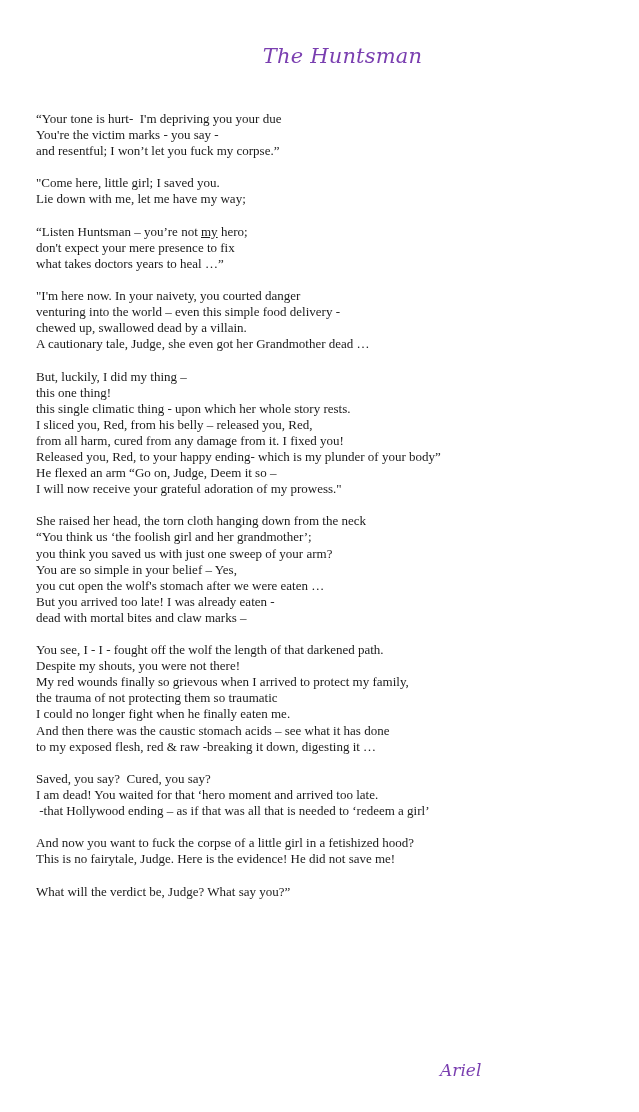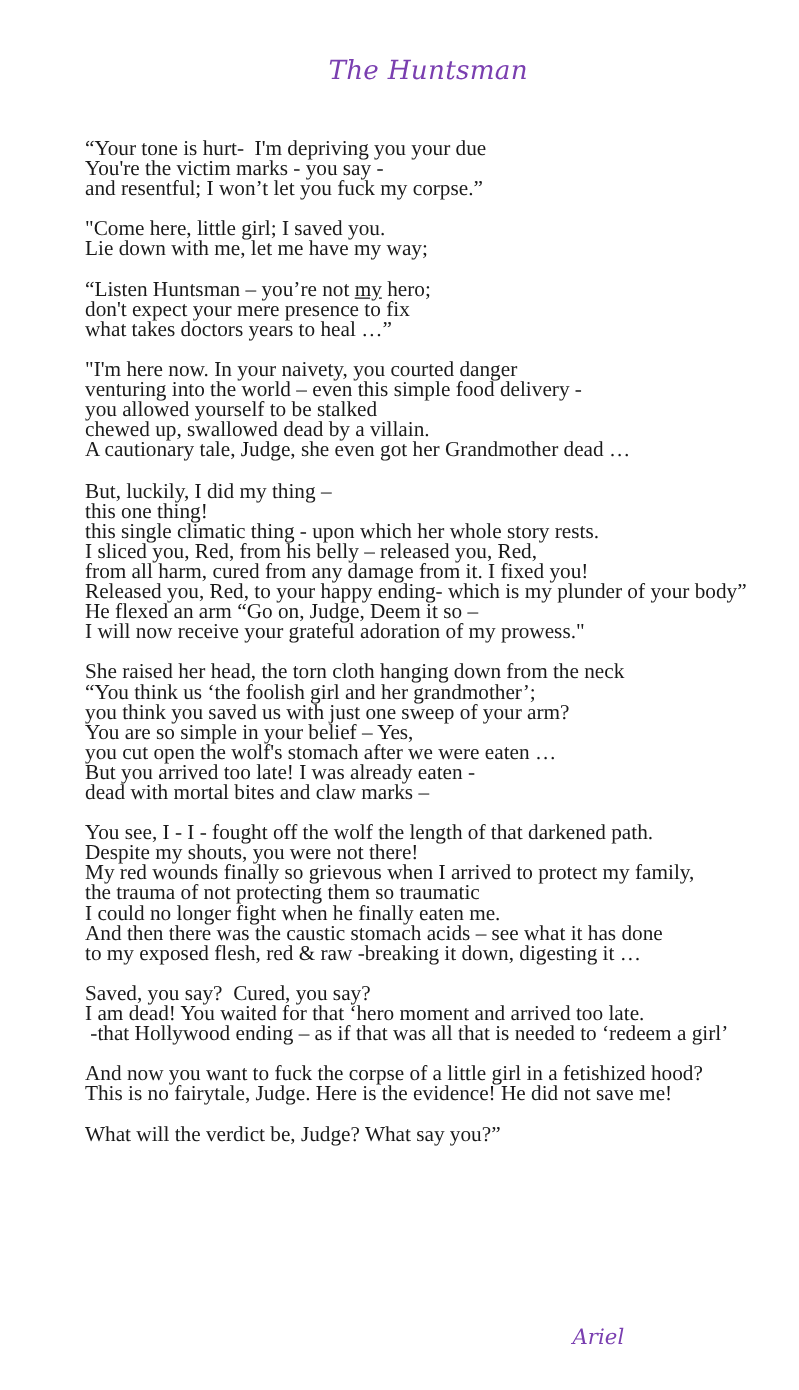--- a/index.html
+++ b/index.html
@@ -18,32 +18,32 @@
       text-align: center;
       font-family: "DejaVu Serif", "Liberation Serif", serif;
       font-style: italic;
       font-size: 21px;
       color: #7a3fb0;
       letter-spacing: 0.2px;
       padding-left: 23px;
     }
     .poem {
       position: absolute;
-      left: 68px;
+      left: 36px;
       top: 111px;
       width: 570px;
-      font-size: 17px;
+      font-size: 13px;
       line-height: 16.1px;
     }
     .stanza { margin: 0 0 16.1px 0; }
     .line { display: block; white-space: pre; }
     .u { text-decoration: underline; text-align: center; }
     .signature {
       position: absolute;
-      left: 458px;
+      left: 440px;
       top: 1060px;
       font-family: "DejaVu Serif", "Liberation Serif", serif;
       font-style: italic;
       font-size: 17px;
       color: #7a3fb0;
     }
   </style>
 </head>
 <body>
 
@@ -64,21 +64,20 @@
 
   <div class="stanza">
     <span class="line"><span>“Listen Huntsman – you’re not </span><span class="u">my</span><span> hero;</span></span>
     <span class="line">don't expect your mere presence to fix</span>
     <span class="line">what takes doctors years to heal …”</span>
   </div>
 
   <div class="stanza">
     <span class="line">"I'm here now. In your naivety, you courted danger</span>
     <span class="line">venturing into the world – even this simple food delivery -</span>
-    <span class="line">you allowed yourself to be stalked</span>
     <span class="line">chewed up, swallowed dead by a villain.</span>
     <span class="line">A cautionary tale, Judge, she even got her Grandmother dead …</span>
   </div>
 
   <div class="stanza">
     <span class="line">But, luckily, I did my thing –</span>
     <span class="line">this one thing!</span>
     <span class="line">this single climatic thing - upon which her whole story rests.</span>
     <span class="line">I sliced you, Red, from his belly – released you, Red,</span>
     <span class="line">from all harm, cured from any damage from it. I fixed you!</span>

